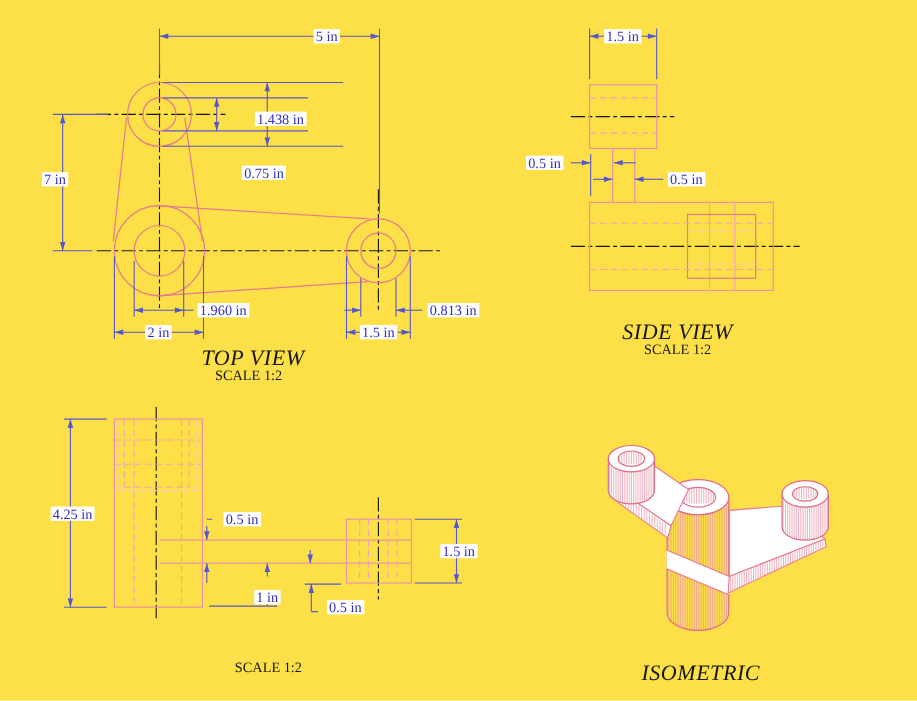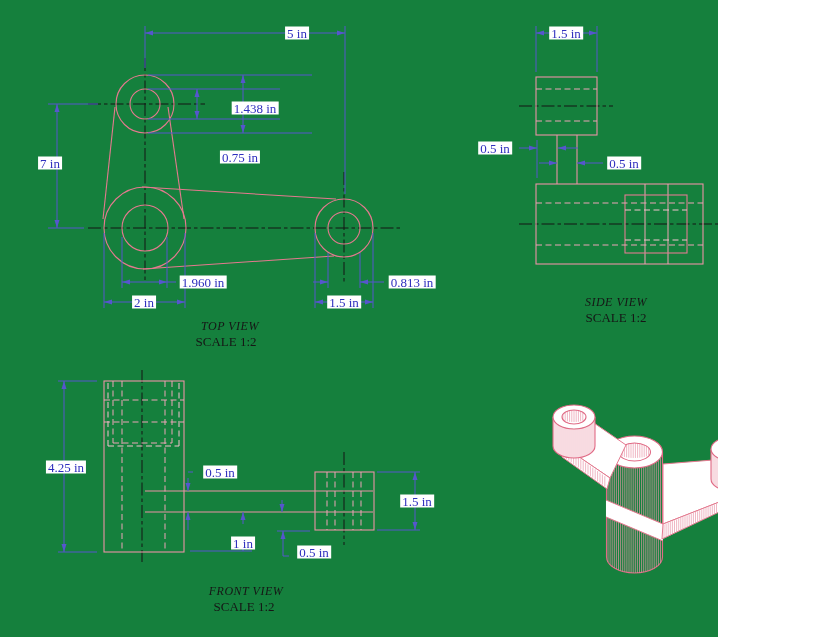--- a/index.html
+++ b/index.html
@@ -1,23 +1,23 @@
 <!DOCTYPE html>
 <html><head>
 <meta charset="utf-8">
 <style>
   html,body{margin:0;padding:0;background:#fff;}
   .canvas{
-    position:relative;width:718px;height:637px;background:#15803d;
+    position:relative;width:834px;height:637px;background:#fde047;
     font-family:"Liberation Serif",serif;overflow:hidden;
   }
   .canvas svg{position:absolute;left:0;top:0;}
   .lbl{position:absolute;transform:translate(-50%,-50%);white-space:nowrap;line-height:1;}
   .dim{font-size:13px;color:#2f2fbe;background:#ffffff;padding:0 2px;}
-  .vtitle{font-style:italic;font-size:12px;color:#161616;letter-spacing:.5px;}
+  .vtitle{font-style:italic;font-size:20px;color:#161616;letter-spacing:.5px;}
   .vscale{font-size:13px;color:#161616;}
 </style>
 </head>
 <body>
 
 <div class="canvas">
 
   <svg id="drawing" width="834" height="637" viewBox="0 0 834 637">
 
     <g stroke="#141414" stroke-width="1" fill="none" stroke-dasharray="13 3 3.5 3">
@@ -416,16 +416,16 @@
   <span class="lbl dim" style="left:495px;top:148px">0.5 in</span>
   <span class="lbl dim" style="left:624px;top:163px">0.5 in</span>
   <span class="lbl vtitle" style="left:616px;top:302px">SIDE VIEW</span>
   <span class="lbl vscale" style="left:616px;top:317px">SCALE 1:2</span>
 
   <span class="lbl dim" style="left:66px;top:467px">4.25 in</span>
   <span class="lbl dim" style="left:220px;top:472px">0.5 in</span>
   <span class="lbl dim" style="left:243px;top:543px">1 in</span>
   <span class="lbl dim" style="left:314px;top:552px">0.5 in</span>
   <span class="lbl dim" style="left:417px;top:501px">1.5 in</span>
-  <span class="lbl vtitle" style="left:246px;top:591px">FRONT VIEW</span>
   <span class="lbl vscale" style="left:244px;top:606px">SCALE 1:2</span>
 
+  <span class="lbl vtitle" style="left:637px;top:612px">ISOMETRIC</span>
 </div>
 
 </body></html>

